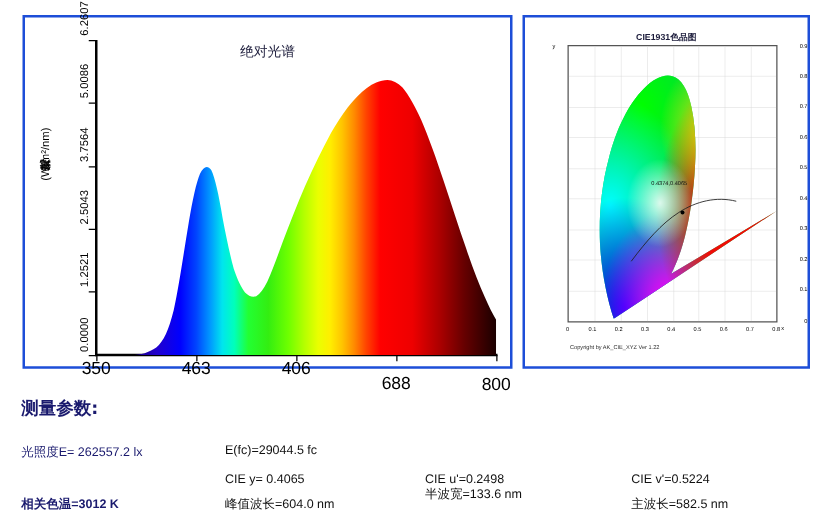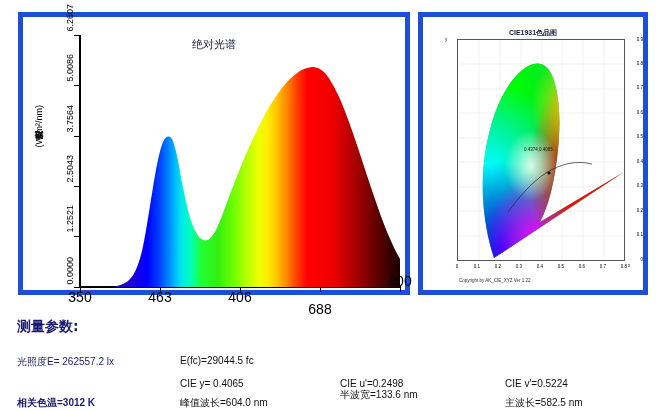--- a/index.html
+++ b/index.html
@@ -1,21 +1,21 @@
 <!DOCTYPE html>
 <html><head>
 <meta charset="utf-8">
 <style>
   html,body{margin:0;padding:0;}
   body{
     width:658px;height:410px;background:#ffffff;
     font-family:"Liberation Sans","DejaVu Sans",sans-serif;
     color:#000;overflow:hidden;position:relative;
   }
-  .panel{position:absolute;border:5px solid #1d4ed8;background:#fff;box-sizing:border-box;}
+  .panel{position:absolute;border:2px solid #1d4ed8;background:#fff;box-sizing:border-box;}
   #spectrum-panel{left:18px;top:12px;width:392px;height:283px;}
   #cie-panel{left:418px;top:12px;width:230px;height:283px;}
 
   
   .spec-title{
     position:absolute;top:20px;left:0;width:100%;text-align:center;
     font-size:11px;color:#1b1b3a;
   }
   .spec-plot{position:absolute;left:57px;top:18px;width:320px;height:252px;}
   .axis-line{position:absolute;background:#000;}
@@ -141,21 +141,21 @@
     <div class="xtick" style="left:57px;top:270px;"></div>
     <div class="xtick" style="left:137px;top:270px;"></div>
     <div class="xtick" style="left:217px;top:270px;"></div>
     <div class="xtick" style="left:297px;top:270px;"></div>
     <div class="xtick" style="left:377px;top:270px;"></div>
 
     <div class="xtick-label" style="left:37px;top:272px;">350</div>
     <div class="xtick-label" style="left:117px;top:272px;">463</div>
     <div class="xtick-label" style="left:197px;top:272px;">406</div>
     <div class="xtick-label" style="left:277px;top:272px;margin-top:12px;">688</div>
-    <div class="xtick-label" style="left:357px;top:256px;">800</div>
+    <div class="xtick-label" style="left:357px;top:285px;">800</div>
   </div>
 
 </div>
 
 <div class="panel" id="cie-panel">
   <div class="cie-title">CIE1931色品图</div>
 
   <div class="cie-axis-name" style="left:22px;top:20px;">y</div>
 
   <div class="cie-axis-name" style="left:205px;top:246px;">x</div>

